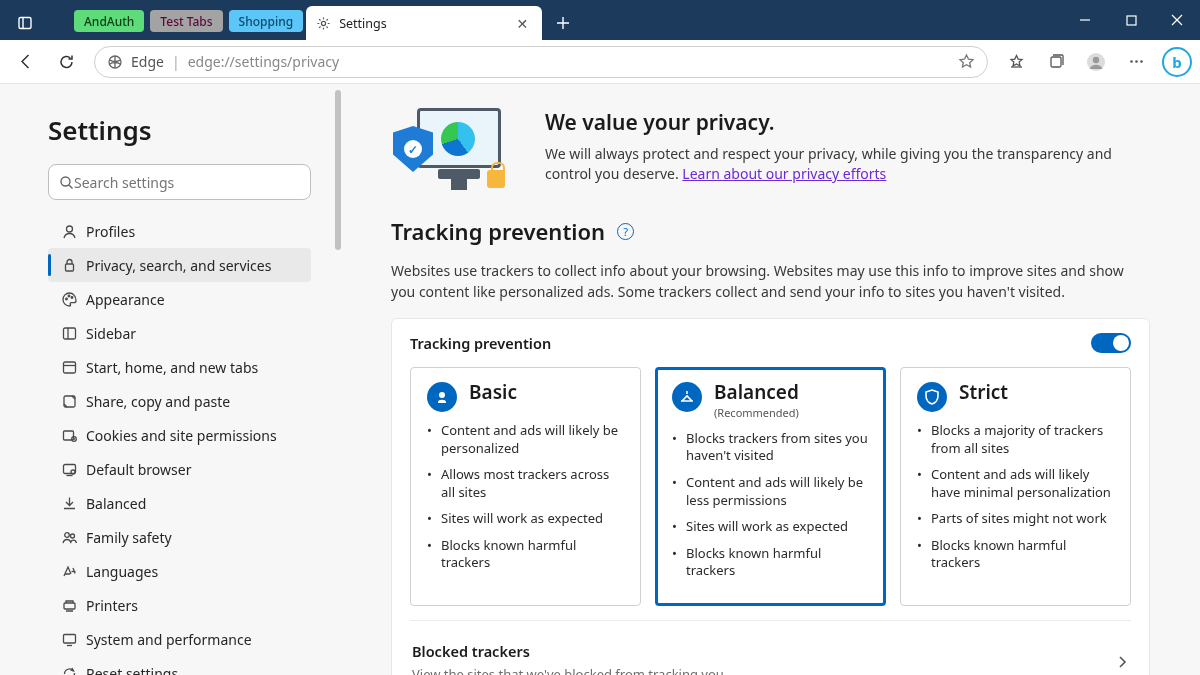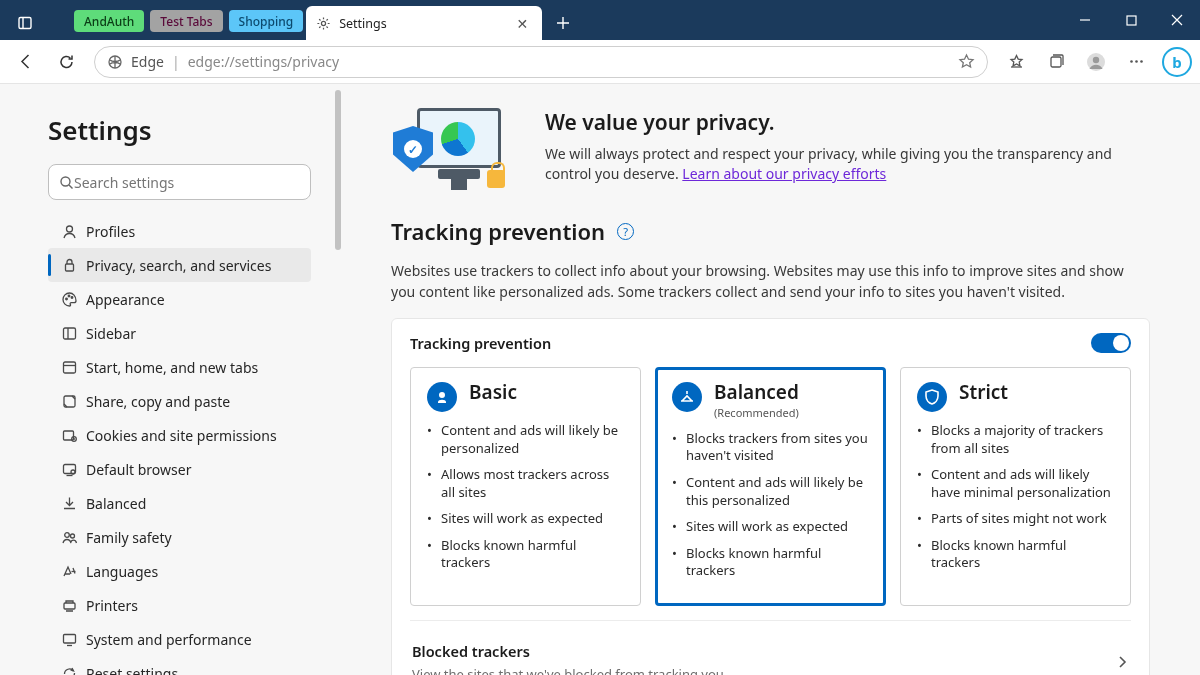--- a/index.html
+++ b/index.html
@@ -393,21 +393,21 @@
                   <path d="M9 3v3M4 13l5-5 5 5M3 13h12M6 8h0M12 8h0"></path>
                 </svg>
               </div>
               <div>
                 <div class="lvl-title">Balanced</div>
                 <div class="lvl-sub">(Recommended)</div>
               </div>
             </div>
             <ul class="lvl-list">
               <li>Blocks trackers from sites you haven't visited</li>
-              <li>Content and ads will likely be this personalized</li>
+              <li>Content and ads will likely be less permissions</li>
               <li>Sites will work as expected</li>
               <li>Blocks known harmful trackers</li>
             </ul>
           </div>
           <div class="level">
             <div class="lvl-head">
               <div class="lvl-ic">
                 <svg width="18" height="18" viewBox="0 0 18 18" fill="none" stroke="#fff" stroke-width="1.6">
                   <path d="M9 2l6 2v4c0 4-3 7-6 8-3-1-6-4-6-8V4z"></path>
                 </svg>

